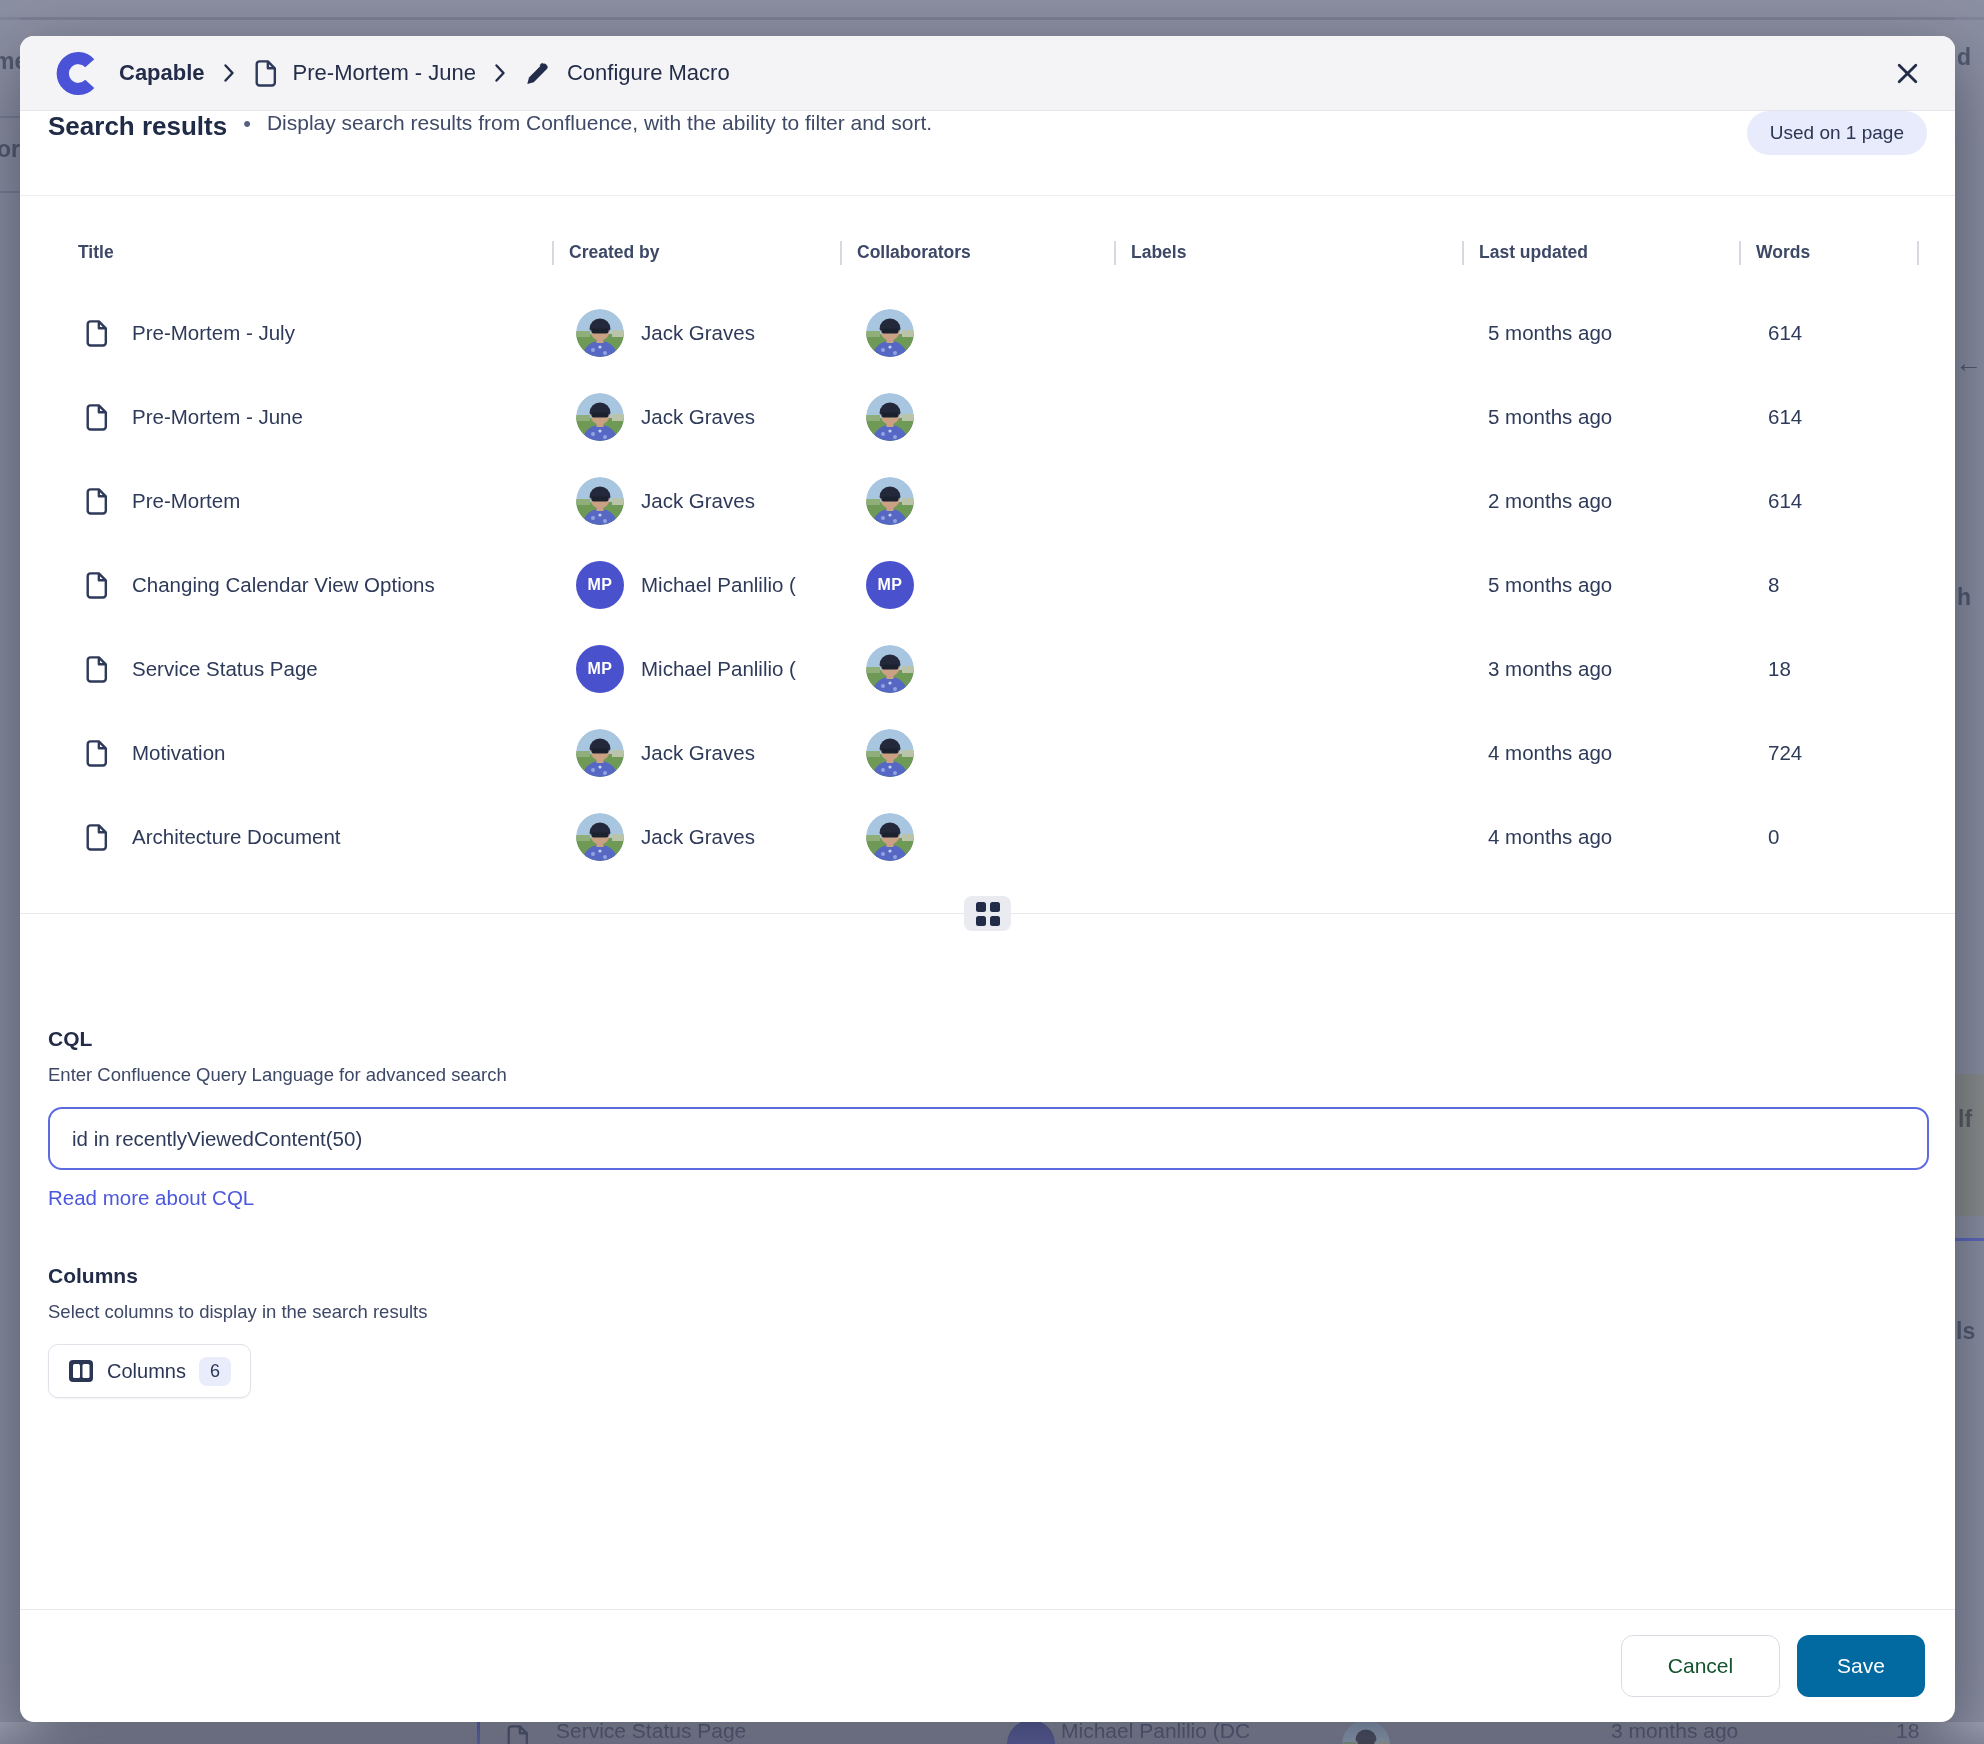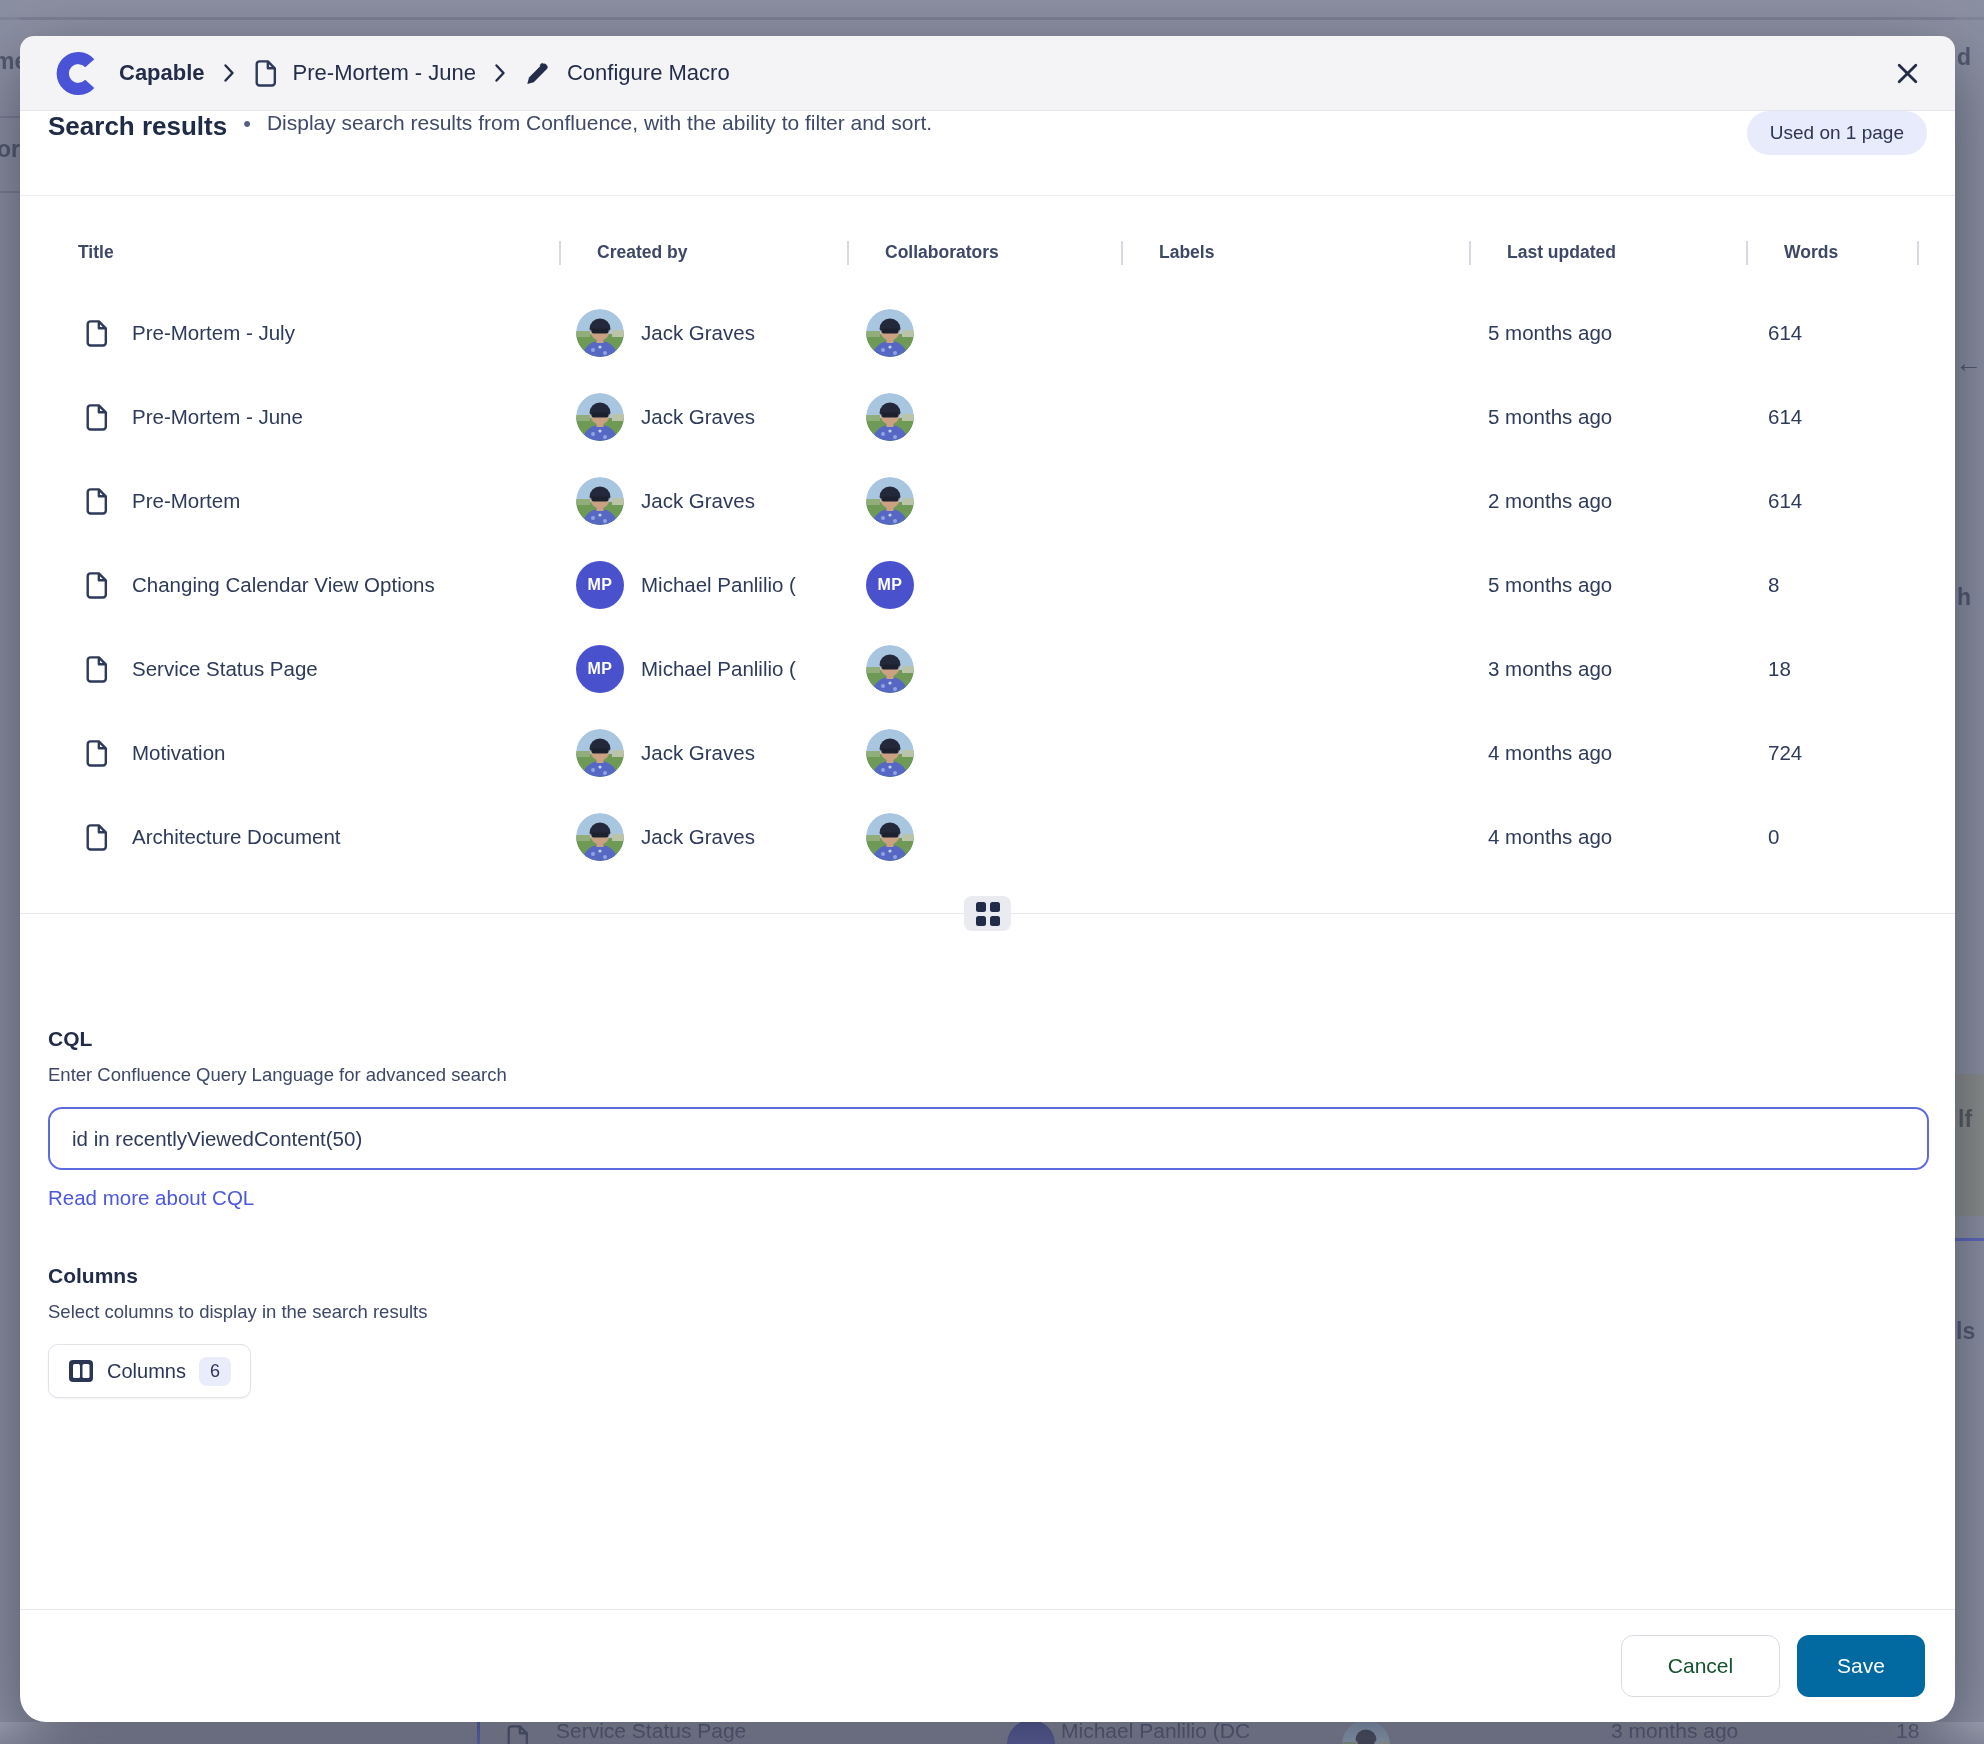--- a/index.html
+++ b/index.html
@@ -26,21 +26,21 @@
   #bottom-strip { top:1722px; left:0; width:100%; height:22px; overflow:hidden;
     background:linear-gradient(#adb0bf,#83879a); }
   #bottom-strip .btxt { position:absolute; top:-3px; font-size:21px; color:#3b4565; white-space:nowrap; }
   #bottom-vline { position:absolute; left:477px; top:0; width:3px; height:22px; background:#4653cf; }
   .bcircle { position:absolute; width:48px; height:48px; border-radius:50%; top:-2px; }
   #bottom-overlay { position:absolute; inset:0; background:rgba(141,145,162,.45); }
 
   
   #modal {
     left:20px; top:36px; width:1935px; height:1686px;
-    background:#fff; border-radius:26px;
+    background:#fff; border-radius:14px;
     box-shadow:0 24px 70px rgba(18,22,40,.5);
   }
   #modal-header {
     position:absolute; top:0; left:0; right:0; height:75px;
     background:#f4f4f6; border-radius:14px 14px 0 0;
     border-bottom:1px solid #e3e5ea;
     display:flex; align-items:center; padding:0 34px 0 36px; gap:18px;
   }
   .crumb { font-size:22px; font-weight:600; color:#232d49; }
   .crumb.light { font-weight:500; }
@@ -56,21 +56,21 @@
   .dot-sep { color:#57617d; font-size:22px; }
   #macro-desc { font-size:21px; color:#3f4a67; }
   #usage-badge { margin-left:auto; background:#e8ebfb; color:#2b3554;
     font-size:19px; padding:11px 23px; border-radius:999px; }
 
   
   #table-area { position:absolute; top:160px; left:58px; width:1841px; }
   .tgrid { display:grid; grid-template-columns:474px 288px 274px 348px 277px 172px; align-items:center; }
   #thead-row { margin-top:46px; }
   .th { position:relative; font-size:17.5px; font-weight:700; color:#3d4866; }
-  .th + .th { padding-left:38px;margin-left:7px; }
+  .th + .th { padding-left:17px; }
   .th + .th::before, .th:last-child::after {
     content:''; position:absolute; left:0; top:-1px; width:2px; height:24px; background:#d6d9e0;
   }
   .th:last-child::after { left:auto; right:-8px; }
   #tbody { margin-top:28px; }
   .trow { height:84px; }
   .cell-title { display:flex; align-items:center; gap:22px; padding-left:6px;
     font-size:20.5px; color:#2e3a59; }
   .cell-person { display:flex; align-items:center; gap:17px; padding-left:24px;
     font-size:20.5px; color:#2e3a59; }

